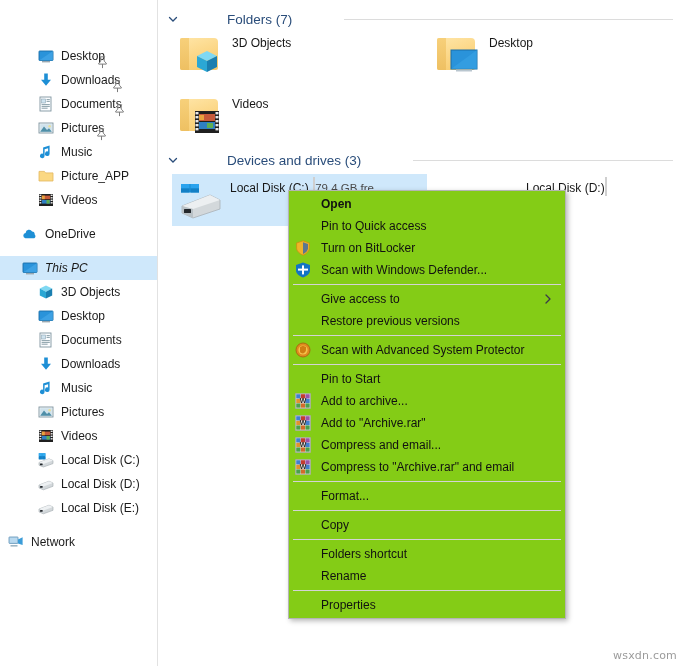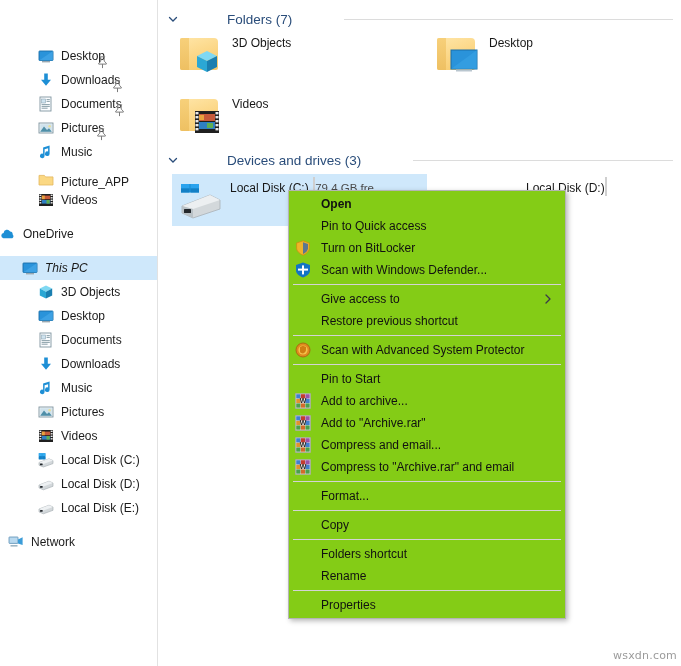--- a/index.html
+++ b/index.html
@@ -250,21 +250,21 @@
             <path d="M3.2 0.8 h4.6 l-0.6 1 v3.3 l2.1 2.1 v0.9 H1.7 v-0.9 l2.1 -2.1 V1.8 Z" fill="none" stroke="#7b7b7b" stroke-width="1"></path>
             <path d="M5.5 8.1 v4" stroke="#7b7b7b" stroke-width="1"></path>
           </svg></span>
       </div>
       <div class="nav-item" style="position: absolute; top: 140px; left: 0px; right: 0px; padding-left: 38px;">
         <span class="nav-ico" style="display: inline-block; width: 16px; height: 16px; position: relative;"><svg width="16" height="16" viewBox="0 0 16 16">
             <path d="M11.6 1.4 v8.3 a2.3 2.3 0 1 1 -1.5 -2.1 V4.2 L6.6 5.3 v6.5 a2.3 2.3 0 1 1 -1.5 -2.1 V3.6 Z" fill="#1e8fd5"></path>
           </svg></span>
         <span class="nav-label">Music</span>
       </div>
-      <div class="nav-item" style="position: absolute; top: 164px; left: 0px; right: 0px; padding-left: 38px; align-items: flex-end;">
+      <div class="nav-item" style="position: absolute; top: 164px; left: 0px; right: 0px; padding-left: 38px;">
         <span class="nav-ico" style="display: inline-block; width: 16px; height: 16px; position: relative;"><svg width="16" height="16" viewBox="0 0 16 16">
             <path d="M1 3.4 h5.4 l1.2 1.5 H15 V13 H1 Z" fill="#fbd883" stroke="#e3b75e" stroke-width="0.8"></path>
           </svg></span>
         <span class="nav-label">Picture_APP</span>
       </div>
       <div class="nav-item" style="position: absolute; top: 188px; left: 0px; right: 0px; padding-left: 38px;">
         <span class="nav-ico" style="display: inline-block; width: 16px; height: 16px; position: relative;"><svg width="16" height="16" viewBox="0 0 16 16">
             <rect x="1" y="2" width="14" height="12" fill="#1f1f1f"></rect>
             <rect x="3.8" y="3.6" width="8.4" height="3.6" fill="#c65a3a"></rect>
             <rect x="3.8" y="8" width="8.4" height="3.6" fill="#2f7fc4"></rect>
@@ -276,21 +276,21 @@
               <rect x="1.4" y="7.6" width="1.9" height="1.4"></rect>
               <rect x="1.4" y="10.1" width="1.9" height="1.4"></rect>
               <rect x="12.7" y="2.6" width="1.9" height="1.4"></rect>
               <rect x="12.7" y="5.1" width="1.9" height="1.4"></rect>
               <rect x="12.7" y="7.6" width="1.9" height="1.4"></rect>
               <rect x="12.7" y="10.1" width="1.9" height="1.4"></rect>
             </g>
           </svg></span>
         <span class="nav-label">Videos</span>
       </div>
-      <div class="nav-item" style="position: absolute; top: 222px; left: 0px; right: 0px; ">
+      <div class="nav-item" style="position: absolute; top: 222px; left: 0px; right: 0px; padding-left: 22px;">
         <span class="nav-ico" style="display: inline-block; width: 16px; height: 16px; position: relative;"><svg width="16" height="16" viewBox="0 0 16 16">
             <path d="M3.4 12.2 a2.7 2.7 0 0 1 0.2 -5.3 a3.5 3.5 0 0 1 6.5 -1.4 a2.9 2.9 0 0 1 2.6 2.9 a2.4 2.4 0 0 1 -0.4 3.8 Z" fill="#1e8fd5"></path>
           </svg></span>
         <span class="nav-label">OneDrive</span>
       </div>
       <div class="nav-item selected" style="position: absolute; top: 256px; left: 0px; right: 0px; padding-left: 22px; font-style: italic;">
         <span class="nav-ico" style="display: inline-block; width: 16px; height: 16px; position: relative;"><svg width="16" height="16" viewBox="0 0 16 16">
             <rect x="1" y="3" width="14" height="9.5" rx="0.6" fill="#2a93da" stroke="#1a6ea8" stroke-width="0.9"></rect>
             <polygon points="1,12.5 15,12.5 15,3" fill="#4fb0ee" opacity="0.5"></polygon>
             <rect x="4" y="13" width="8" height="1.4" fill="#9aa7b0"></rect>
@@ -561,21 +561,21 @@
       <div class="sep"></div>
       <div class="mi">
         <span class="mi-ico" style="display: inline-block; width: 16px; height: 16px; position: relative;"></span>
         <span class="mi-label">Give access to</span>
         <span class="mi-arrow"><svg width="10" height="12" viewBox="0 0 10 12">
             <path d="M3 2 L7 6 L3 10" fill="none" stroke="#3a3a4a" stroke-width="1.3" stroke-linecap="round" stroke-linejoin="round"></path>
           </svg></span>
       </div>
       <div class="mi">
         <span class="mi-ico" style="display: inline-block; width: 16px; height: 16px; position: relative;"></span>
-        <span class="mi-label">Restore previous shortcut</span>
+        <span class="mi-label">Restore previous versions</span>
       </div>
       <div class="sep"></div>
       <div class="mi">
         <span class="mi-ico" style="display: inline-block; width: 16px; height: 16px; position: relative;"><svg width="16" height="16" viewBox="0 0 16 16">
             <circle cx="8" cy="8" r="7" fill="#e08a1e" stroke="#a9650f" stroke-width="0.9"></circle>
             <circle cx="8" cy="8" r="4.6" fill="#f3c24b"></circle>
             <path d="M8 3.8 L11 5 v3 c0 1.8 -1.8 3.1 -3 3.6 C4.8 11.1 5 9.8 5 8 V5 Z" fill="#d07d12"></path>
           </svg></span>
         <span class="mi-label">Scan with Advanced System Protector</span>
       </div>

